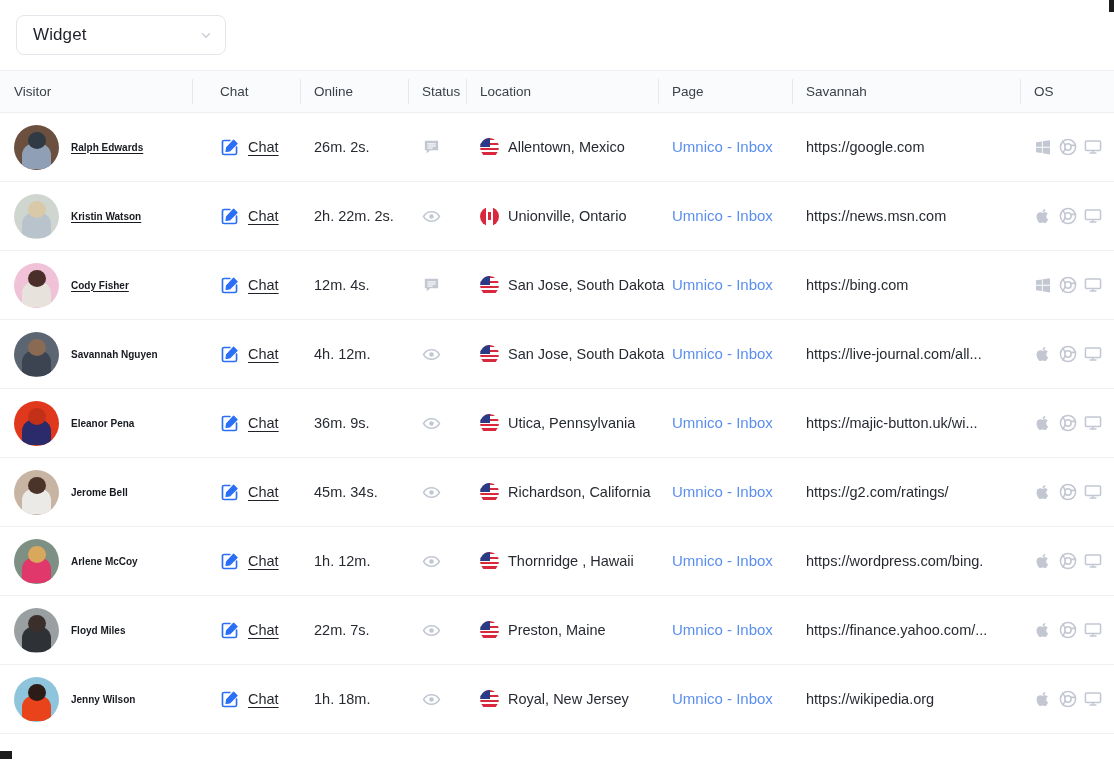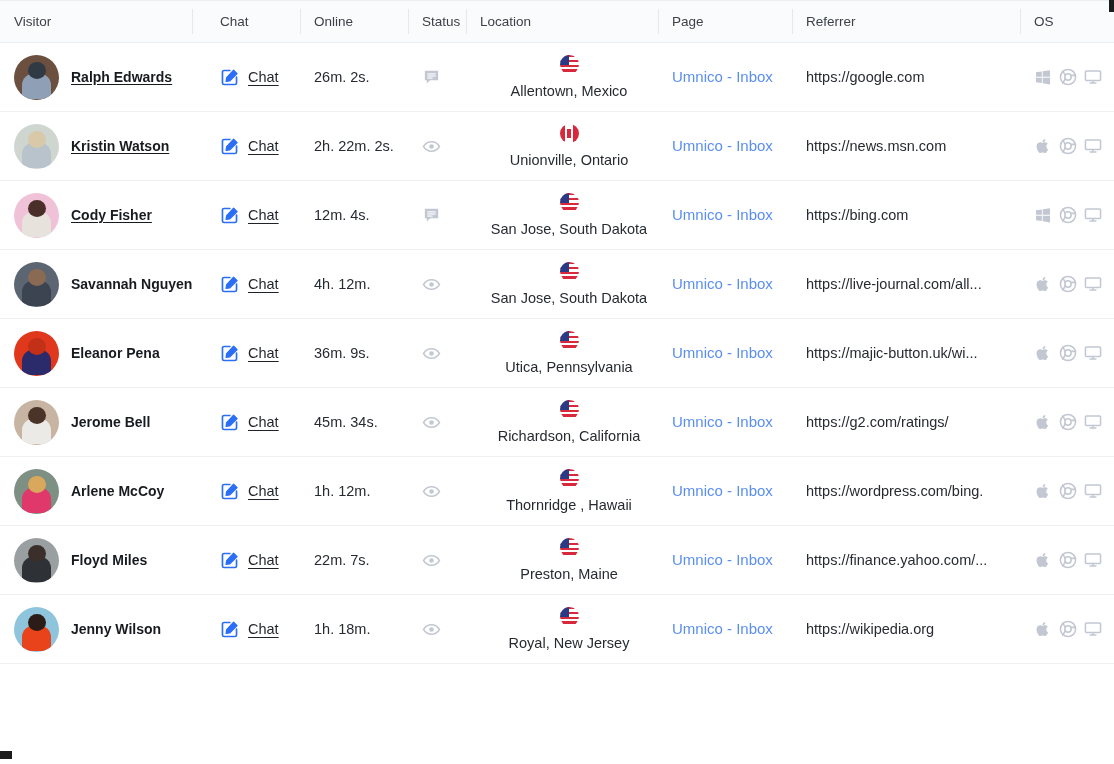--- a/index.html
+++ b/index.html
@@ -63,21 +63,21 @@
   .avatar {
     width: 45px; height: 45px; border-radius: 50%;
     flex: 0 0 auto; overflow: hidden; position: relative;
   }
   .avatar .a1 { position:absolute; inset:0; }
   .avatar .a2 { position:absolute; left:18%; top:42%; width:64%; height:58%;
                 border-radius:46% 46% 0 0; }
   .avatar .a3 { position:absolute; left:30%; top:16%; width:40%; height:38%;
                 border-radius:50%; }
   .vname {
-    font-size: 14px; color: #171a1f; font-weight: 700;
+    font-size: 10px; color: #171a1f; font-weight: 700;
     white-space: nowrap;
   }
   .vname.link { text-decoration: underline; text-underline-offset: 2px; cursor: pointer; }
 
   
   .chat-cell { display: flex; align-items: center; gap: 9px; }
   .chat-ico { width: 19px; height: 19px; flex: 0 0 auto; color: #2b6ef6; }
   .chat-ico svg { display: block; width: 100%; height: 100%; }
   .chat-txt {
     font-size: 14.5px; color: #1f2329;
@@ -85,21 +85,21 @@
     cursor: pointer;
   }
 
   .online-txt { font-size: 14.5px; color: #272b31; white-space: nowrap; margin-top: 40px; }
 
   
   .status-ico { width: 19px; height: 19px; color: #c2c7d2; display:block; }
   .status-ico svg { display:block; width:100%; height:100%; }
 
   
-  .loc-cell { display: flex; align-items: center; gap: 9px; flex-direction: column; }
+  .loc-cell { display: flex; align-items: center; gap: 9px; }
   .flag {
     width: 19px; height: 19px; border-radius: 50%;
     flex: 0 0 auto; overflow: hidden; position: relative;
   }
   .flag.us .fbg { position:absolute; inset:0; background:
       repeating-linear-gradient(#d8283b 0 2.4px, #ffffff 2.4px 4.8px); }
   .flag.us .fcant { position:absolute; left:0; top:0; width:52%; height:52%;
       background:#2a3a84; }
   .flag.ca .fbg { position:absolute; inset:0; background:#ffffff; }
   .flag.ca .fl, .flag.ca .fr { position:absolute; top:0; bottom:0; width:30%;
@@ -125,20 +125,30 @@
   
   .edge-mark { position: absolute; background: #1c1c1c; }
   .edge-tr { right: 0; top: 0; width: 5px; height: 12px; }
   .edge-bl { left: 0; bottom: 5px; width: 12px; height: 8px; }
 </style>
 </head>
 <body>
 
 <div class="page">
 
+  <div class="topbar">
+    <div class="widget-select">
+      <span class="label">Widget</span>
+      <span class="chev">
+        <svg viewBox="0 0 16 16" fill="none" stroke="currentColor" stroke-width="1.6" stroke-linecap="round" stroke-linejoin="round">
+          <path d="M4 6.5 L8 10.5 L12 6.5"></path>
+        </svg>
+      </span>
+    </div>
+  </div>
 
   <table class="visitors">
     <thead>
       <tr>
         <th class="c-visitor first">
           
           <span>Visitor</span></th>
         <th class="c-chat">
           <span class="hdiv"></span>
           <span>Chat</span></th>
@@ -149,21 +159,21 @@
           <span class="hdiv"></span>
           <span>Status</span></th>
         <th class="c-location">
           <span class="hdiv"></span>
           <span>Location</span></th>
         <th class="c-page">
           <span class="hdiv"></span>
           <span>Page</span></th>
         <th class="c-referrer">
           <span class="hdiv"></span>
-          <span>Referrer</span></th>
+          <span>Savannah</span></th>
         <th class="c-os">
           <span class="hdiv"></span>
           <span>OS</span></th>
       </tr>
     </thead>
     <tbody id="tbody">
         <tr>
           <td class="c-visitor">
             <div class="visitor-cell">
               <span class="avatar">

